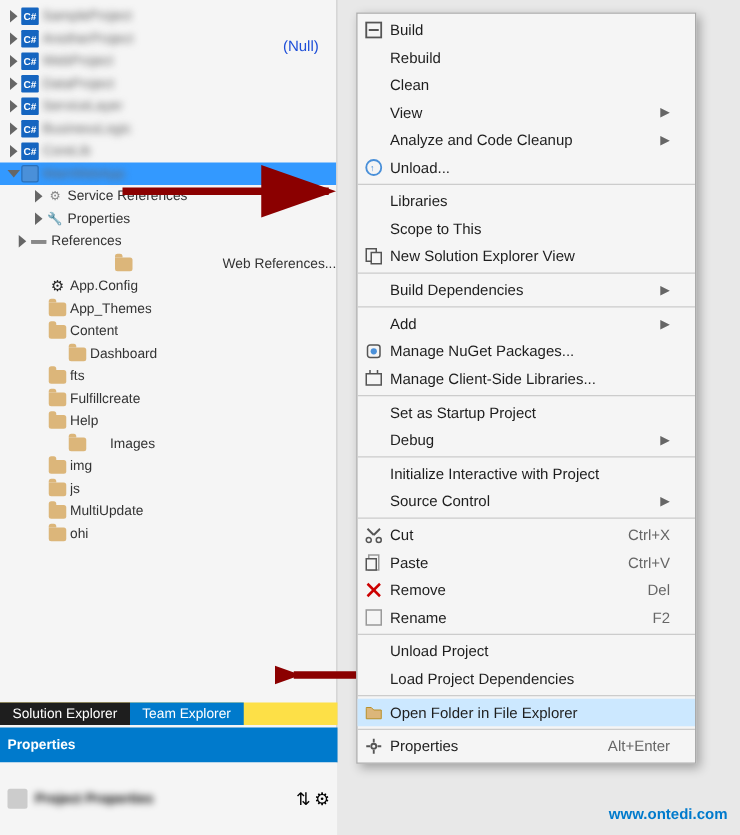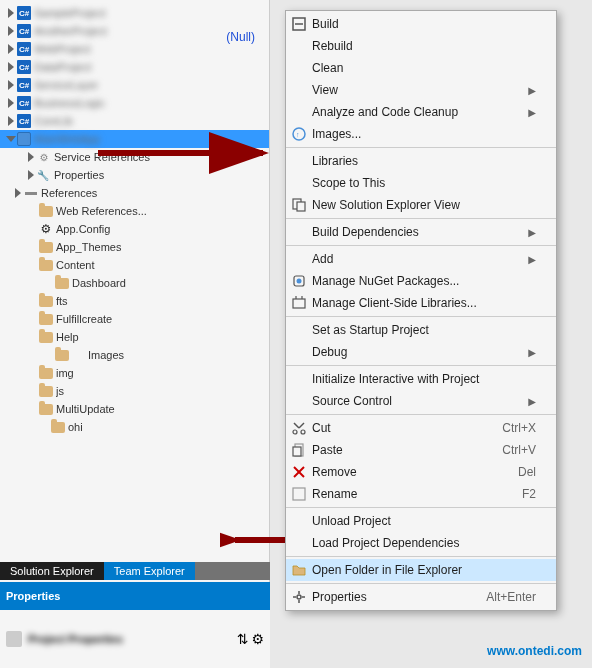--- a/index.html
+++ b/index.html
@@ -106,21 +106,21 @@
 
     .indent1 { padding-left: 8px; }
 
     
     .bottom-tabs {
       position: absolute;
       bottom: 88px;
       left: 0;
       width: 270px;
       display: flex;
-      background: #737373;
+      background: #fde047;
     }
 
     .tab {
       padding: 3px 10px;
       font-size: 11px;
       cursor: pointer;
     }
 
     .tab.active {
       background: #1e1e1e;
@@ -354,21 +354,21 @@
       </span>
       <span class="tree-label">Properties</span>
     </div>
     <div class="tree-item" style="padding-left:15px;">
       <span class="triangle right"></span>
       <span class="icon">
         <span style="width:12px;height:2px;background:#888;display:inline-block;border-top:3px solid #888;"></span>
       </span>
       <span class="tree-label">References</span>
     </div>
-    <div class="tree-item" style="padding-left:28px;">
+    <div class="tree-item" style="padding-left:11px;justify-content:space-between;">
       <span class="triangle empty"></span>
       <span class="icon">
           <span class="folder-icon"></span>
         </span>
       <span class="tree-label">Web References...</span>
     </div>
     <div class="tree-item" style="padding-left:28px;">
       <span class="triangle empty"></span>
       <span class="icon">
         <span style="width:14px;height:14px;display:inline-flex;align-items:center;justify-content:center;">⚙</span>
@@ -438,21 +438,21 @@
         </span>
       <span class="tree-label">js</span>
     </div>
     <div class="tree-item" style="padding-left:28px;">
       <span class="triangle empty"></span>
       <span class="icon">
           <span class="folder-icon"></span>
         </span>
       <span class="tree-label">MultiUpdate</span>
     </div>
-    <div class="tree-item" style="padding-left:40px;">
+    <div class="tree-item" style="padding-left:28px;">
       <span class="triangle empty"></span>
       <span class="icon">
           <span class="folder-icon"></span>
         </span>
       <span class="tree-label">ohi</span>
     </div>
 
   </div>
 
   <div class="bottom-tabs">
@@ -509,21 +509,21 @@
     <span class="menu-item-text">Analyze and Code Cleanup</span>
     <span class="menu-item-arrow">▶</span>
   </div>
   <div class="menu-item">
     <span class="menu-item-icon">
       <svg width="14" height="14" viewBox="0 0 14 14">
           <circle cx="7" cy="7" r="6" fill="none" stroke="#4a90d9" stroke-width="1.5"></circle>
           <text x="4" y="10" fill="#4a90d9" font-size="7">↑</text>
         </svg>
     </span>
-    <span class="menu-item-text">Images...</span>
+    <span class="menu-item-text">Unload...</span>
   </div>
 
   <div class="menu-separator"></div>
 
   <div class="menu-item">
     <span class="menu-item-text">Libraries</span>
   </div>
   <div class="menu-item">
     <span class="menu-item-text">Scope to This</span>
   </div>

